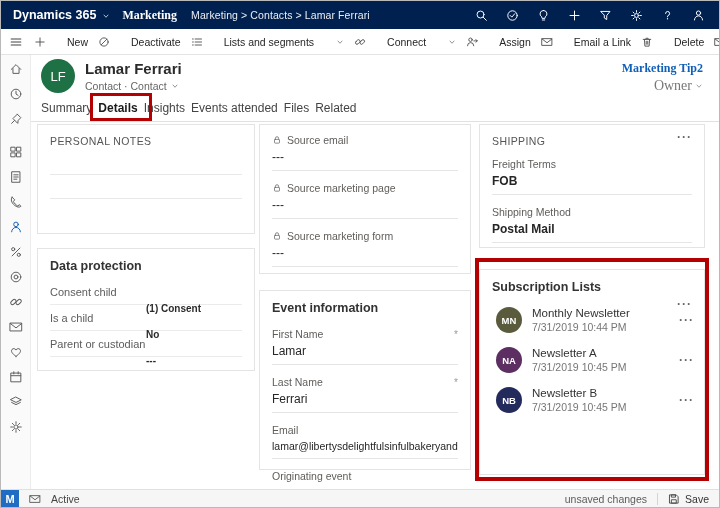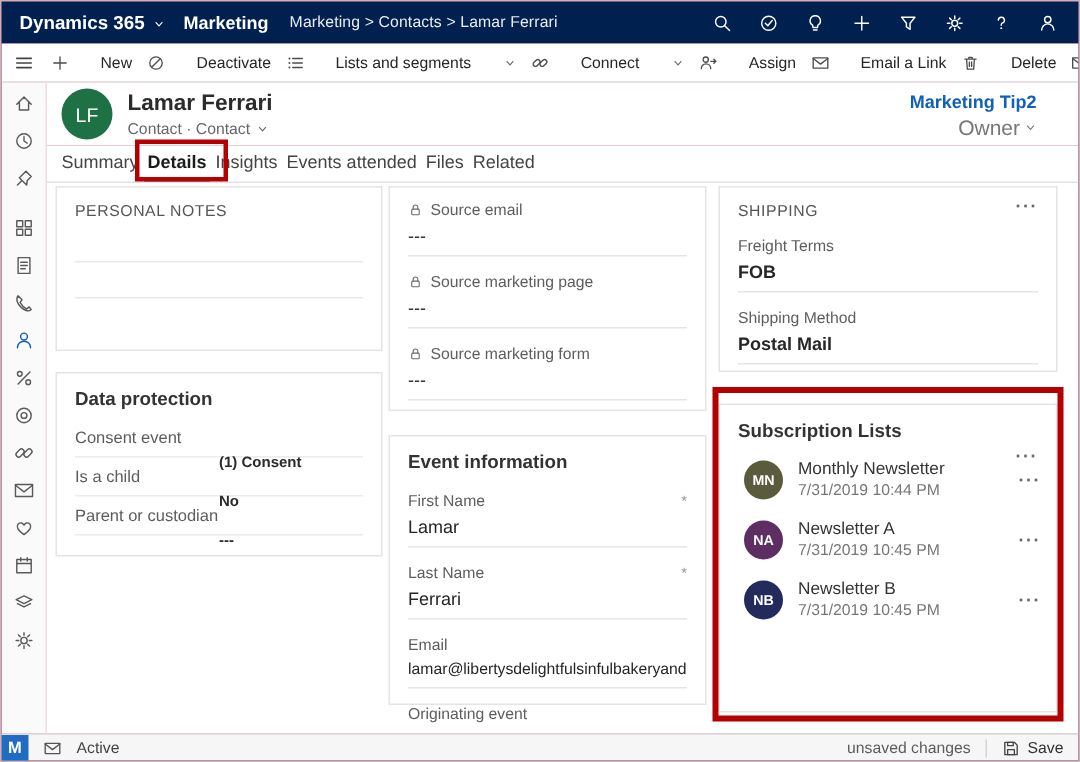--- a/index.html
+++ b/index.html
@@ -1,26 +1,26 @@
 <!DOCTYPE html>
 <html style="--topbar-bg: #002050; --accent: #1160b7; --annotation: #b40000; --avatar-bg: #1e7145; --m-badge-bg: #1f6cc2;"><head>
 <meta charset="utf-8">
 <style>
   * { margin:0; padding:0; box-sizing:border-box; }
   html,body { width:720px; height:508px; font-family:"Liberation Sans", sans-serif; background:#fff; }
-  #app { position:relative; width:720px; height:508px; border:1px solid #b9b9b9; overflow:hidden; background:#be185d; }
+  #app { position:relative; width:720px; height:508px; border:1px solid #b9b9b9; overflow:hidden; background:#0369a1; }
 
   svg.i { width:14px; height:14px; fill:none; stroke:currentColor; stroke-width:1.2; stroke-linecap:round; stroke-linejoin:round; flex:0 0 auto; }
   svg.chev { width:8px; height:8px; fill:none; stroke:currentColor; stroke-width:1.4; }
 
   
   .topbar { position:absolute; top:0; left:0; right:0; height:28px; background:var(--topbar-bg,#002050); display:flex; align-items:center; color:#fff; padding:0 8px; }
   .tb-brand { font-size:12.5px; font-weight:700; margin-left:4px; }
   .topbar .chev { margin:2px 2px 0 6px; }
-  .tb-app { font-size:12px; font-weight:700; margin-left:10px; }
+  .tb-app { font-size:12px; font-weight:700; margin-left:10px;font-family:Liberation Serif, serif; }
   .tb-crumb { font-size:10.5px; opacity:.92; margin-left:14px; letter-spacing:.1px; }
   .tb-right { margin-left:auto; display:flex; align-items:center; gap:13px; padding-right:4px; }
   .tb-right .tbico { display:flex; align-items:center; justify-content:center; width:18px; height:22px; cursor:pointer; }
   .tb-right svg.i { width:13px; height:13px; }
 
   
   .cmdbar { position:absolute; top:28px; left:0; right:0; height:26px; background:#fff; border-bottom:1px solid #e3e3e3; display:flex; align-items:center; padding-left:6px; color:#2b2b2b; white-space:nowrap; overflow:hidden; }
   .cmd { display:flex; align-items:center; gap:21px; padding:0 5px; height:100%; font-size:10.5px; cursor:pointer; color:#262626; }
   .cmd svg.i { width:12px; height:12px; color:#4d4d4d; }
   .cmd .chev { color:#666; margin-left:1px; }
@@ -32,21 +32,21 @@
   .snav svg.i { width:14px; height:14px; stroke-width:1.1; }
   .snav.active { color:var(--accent,#1160b7); }
   .snav.group-end { margin-bottom:8px; }
 
   
   .chead { position:absolute; top:54px; left:30px; right:0; height:42px; background:#fff; }
   .avatar { position:absolute; left:10px; top:4px; width:34px; height:34px; border-radius:50%; background:var(--avatar-bg,#1e7145); color:#fff; font-size:13px; font-weight:400; display:flex; align-items:center; justify-content:center; }
   .hname { position:absolute; left:54px; top:5px; }
   .hname .name { font-size:15px; font-weight:700; color:#2b2b2b; }
   .hname .sub { font-size:10.5px; color:#666; margin-top:3px; display:flex; align-items:center; gap:4px; }
-  .howner { position:absolute; right:28px; top:6px; text-align:right; }
+  .howner { position:absolute; right:16px; top:6px; text-align:right;font-family:Liberation Serif, serif; }
   .owner-name { font-size:12px; font-weight:700; color:var(--accent,#1160b7); cursor:pointer; }
   .owner-sub { font-size:14px; color:#777; margin-top:2px; display:flex; align-items:center; justify-content:flex-end; gap:3px; }
 
   
   .tabs { position:absolute; top:96px; left:30px; right:0; height:25px; background:#fff; border-bottom:1px solid #e1e1e1; display:flex; align-items:stretch; gap:2px; padding-left:8px; font-size:12px; color:#444; }
   .tab { display:flex; align-items:center; padding:0 2px; cursor:pointer; border-bottom:2px solid transparent; }
   .tab.active { color:#1b1b1b; font-weight:700; border-bottom-color:var(--accent,#1160b7); }
 
   
   .content { position:absolute; top:121px; left:30px; right:0; bottom:18px; background:#fff; overflow:hidden; }
@@ -464,21 +464,21 @@
 
     <div class="col col1">
       <div class="card card-notes">
         <div class="card-title-caps">PERSONAL NOTES</div>
         <div class="note-line"></div>
         <div class="note-line"></div>
       </div>
       <div class="card card-dp">
         <div class="card-title">Data protection</div>
         <div class="kv-row">
-          <span class="kv-label">Consent event</span>
+          <span class="kv-label">Consent child</span>
           <span class="kv-value">(1) Consent</span>
         </div>
         <div class="kv-row">
           <span class="kv-label">Is a child</span>
           <span class="kv-value">No</span>
         </div>
         <div class="kv-row">
           <span class="kv-label">Parent or custodian</span>
           <span class="kv-value">---</span>
         </div>

